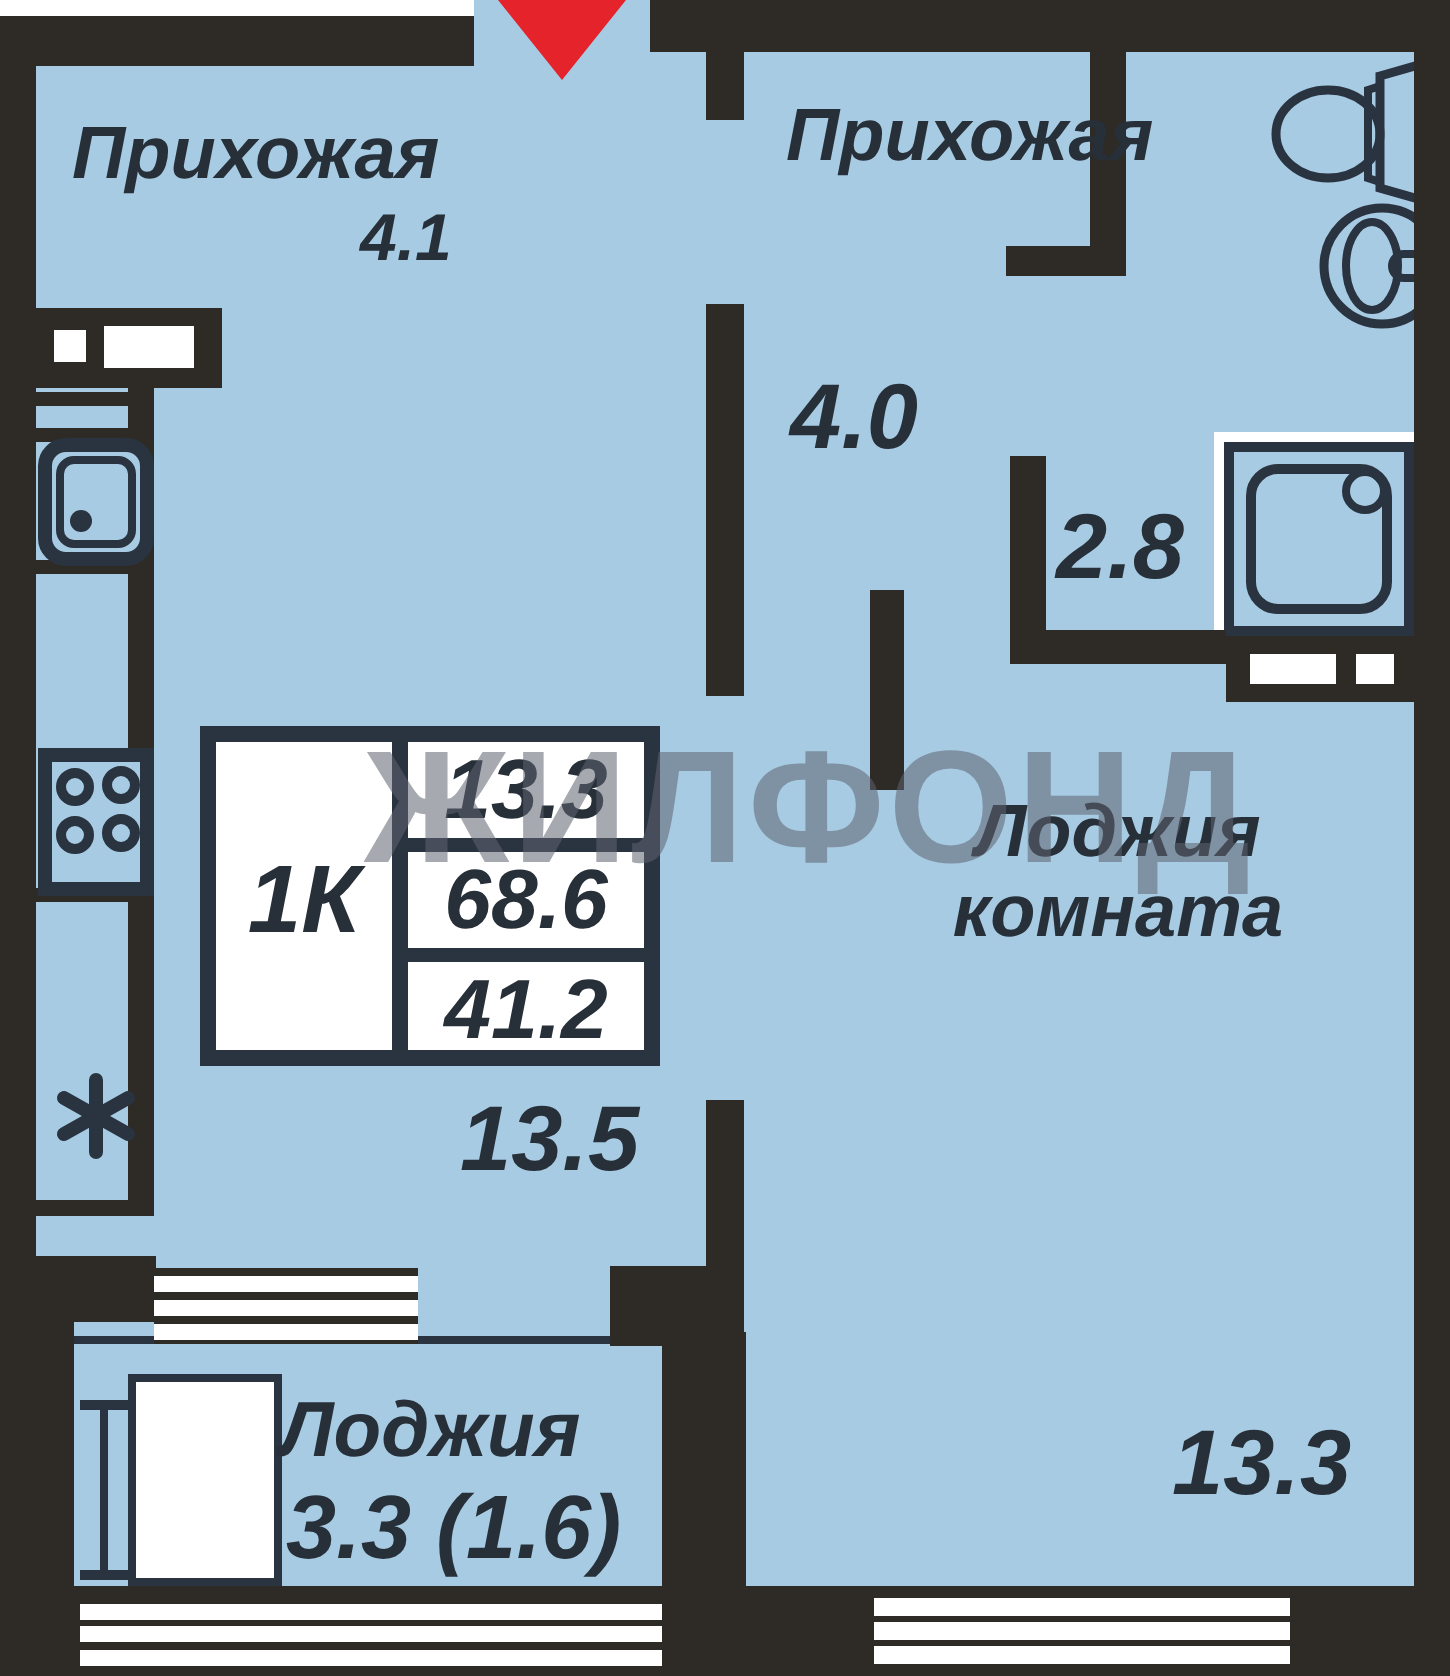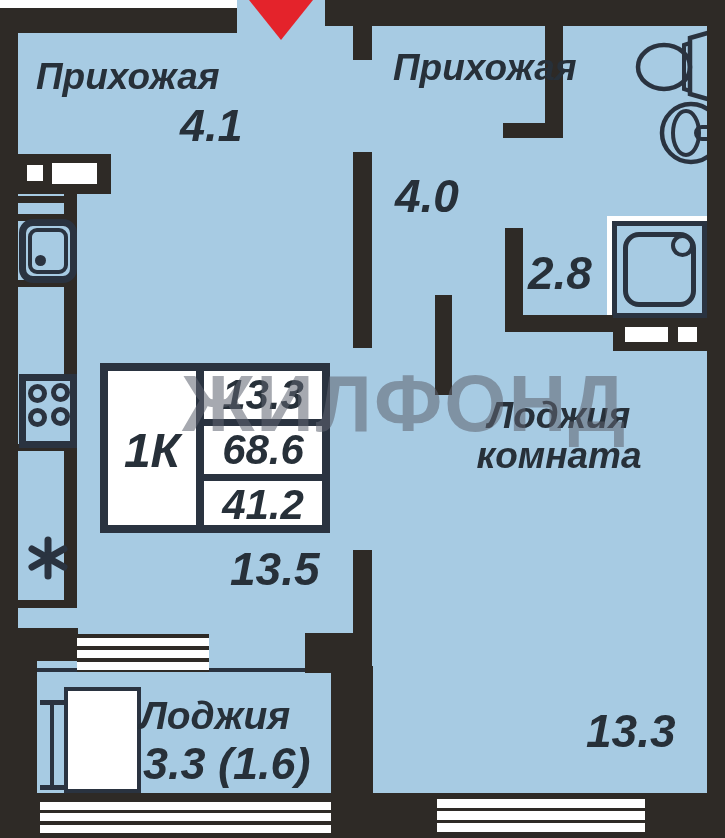--- a/index.html
+++ b/index.html
@@ -190,23 +190,23 @@
     <div class="cell unitcell">1К</div>
     <div class="tdiv vdiv"></div>
     <div class="cell val" style="grid-row:1">13.3</div>
     <div class="tdiv" style="grid-column:3;grid-row:2"></div>
     <div class="cell val" style="grid-row:3">68.6</div>
     <div class="tdiv" style="grid-column:3;grid-row:4"></div>
     <div class="cell val" style="grid-row:5">41.2</div>
   </div>
 
   <div class="label" style="left:36px;top:58px;font-size:37px">Прихожая</div>
-  <div class="label" style="left:180px;top:102px;font-size:45px">4.1</div>
+  <div class="label" style="left:180px;top:102px;font-size:33px">4.1</div>
   <div class="label" style="left:393px;top:49px;font-size:37px">Прихожая</div>
-  <div class="label" style="left:395px;top:172px;font-size:46px">4.0</div>
+  <div class="label" style="left:395px;top:184px;font-size:46px">4.0</div>
   <div class="label" style="left:230px;top:545px;font-size:46px">13.5</div>
   <div class="label" style="left:528px;top:249px;font-size:46px">2.8</div>
   <div class="label" style="left:450px;top:396px;width:218px;font-size:37px;text-align:center;line-height:40px">
     <div>Лоджия</div>
     <div>комната</div>
   </div>
   <div class="label" style="left:586px;top:707px;font-size:46px">13.3</div>
   <div class="label" style="left:140px;top:696px;font-size:39px">Лоджия</div>
   <div class="label" style="left:143px;top:740px;font-size:45px">3.3 (1.6)</div>
 

